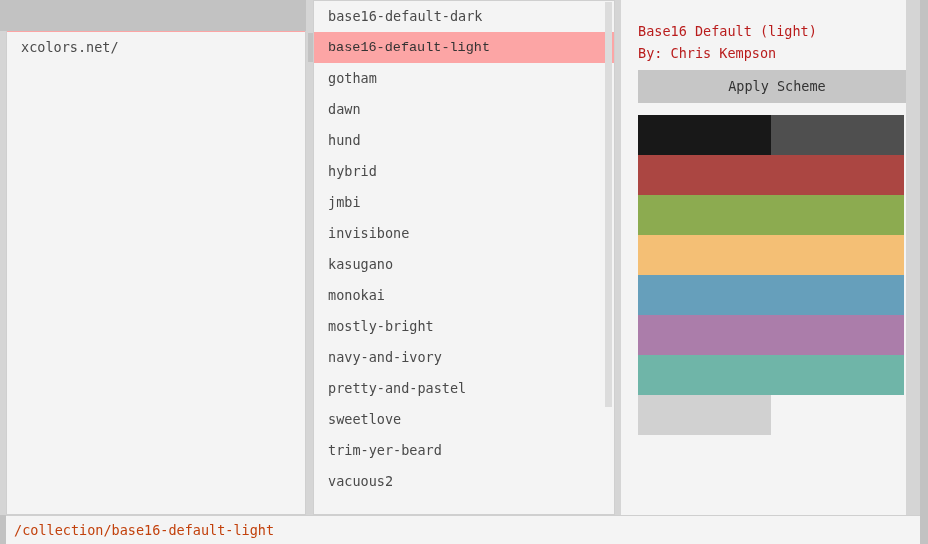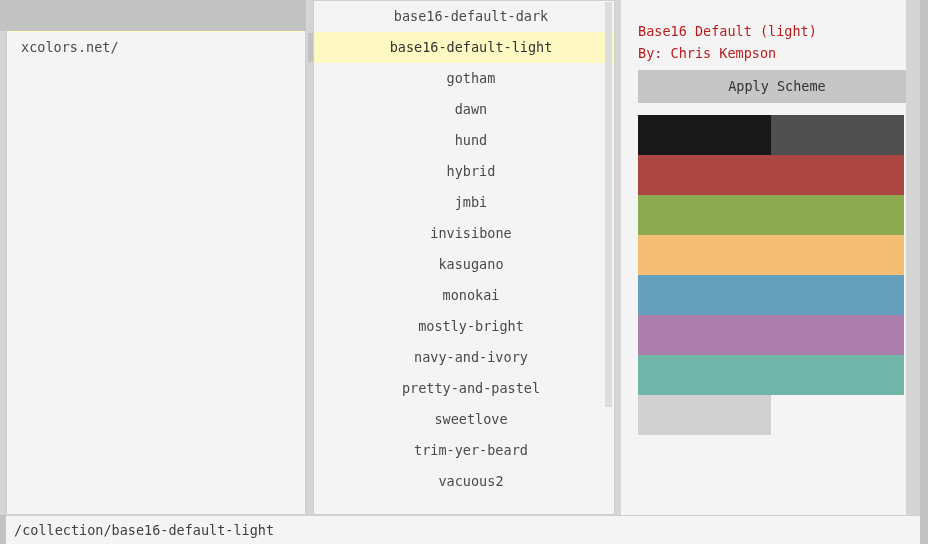--- a/index.html
+++ b/index.html
@@ -15,34 +15,34 @@
   .app{position:relative;width:928px;height:544px;}
 
   
   .columns{position:absolute;left:0;top:0;width:928px;height:515px;}
 
   .pane{position:absolute;top:0;bottom:0;background:#f4f4f4;overflow:hidden;}
 
   
   .pane-left{left:6px;width:300px;top:0;height:515px;border:1px solid #cfcfcf;box-sizing:border-box;background:#f4f4f4;}
   
-  .pane-mid{left:313px;width:302px;top:0;height:515px;border:1px solid #cfcfcf;box-sizing:border-box;background:#f4f4f4;text-align:center;}
+  .pane-mid{left:313px;width:302px;top:0;height:515px;border:1px solid #cfcfcf;box-sizing:border-box;background:#f4f4f4;}
   
   .pane-right{left:621px;width:285px;top:0;height:515px;background:#f4f4f4;border:none;}
 
   
   .list{position:absolute;left:0;top:0;right:0;}
   .row{
     height:31px;line-height:31px;
     padding-left:14px;
     white-space:nowrap;
     color:#4a4a4a;
     box-sizing:border-box;
   }
-  .row.selected{background:#fef9c3;color:#333;}
+  .row.selected{background:#fca5a5;color:#333;font-family:Liberation Mono, monospace;}
 
   
   .topband{
     position:absolute;left:0;top:0;width:306px;height:31px;
     background:#c2c2c2;
   }
 
   
   .pane-left .list{top:0;}
 
@@ -89,21 +89,21 @@
   .sw-cell.empty{background:transparent;}
 
   
   .statusbar{
     position:absolute;left:0;bottom:0;width:928px;height:29px;
     background:#f4f4f4;
     border-top:1px solid #cfcfcf;
     box-sizing:border-box;
   }
   .statusbar .path{
-    line-height:28px;padding-left:14px;color:#404040;white-space:nowrap;
+    line-height:28px;padding-left:14px;color:#c2410c;white-space:nowrap;
   }
   .statusbar-left-edge{
     position:absolute;left:0;bottom:0;width:6px;height:29px;background:#c2c2c2;
   }
   .statusbar-right-edge{
     position:absolute;right:0;bottom:0;width:8px;height:29px;background:#c2c2c2;
   }
   
   .gap{position:absolute;top:0;height:515px;background:#d5d5d5;}
   .gap1{left:0;width:6px;}

